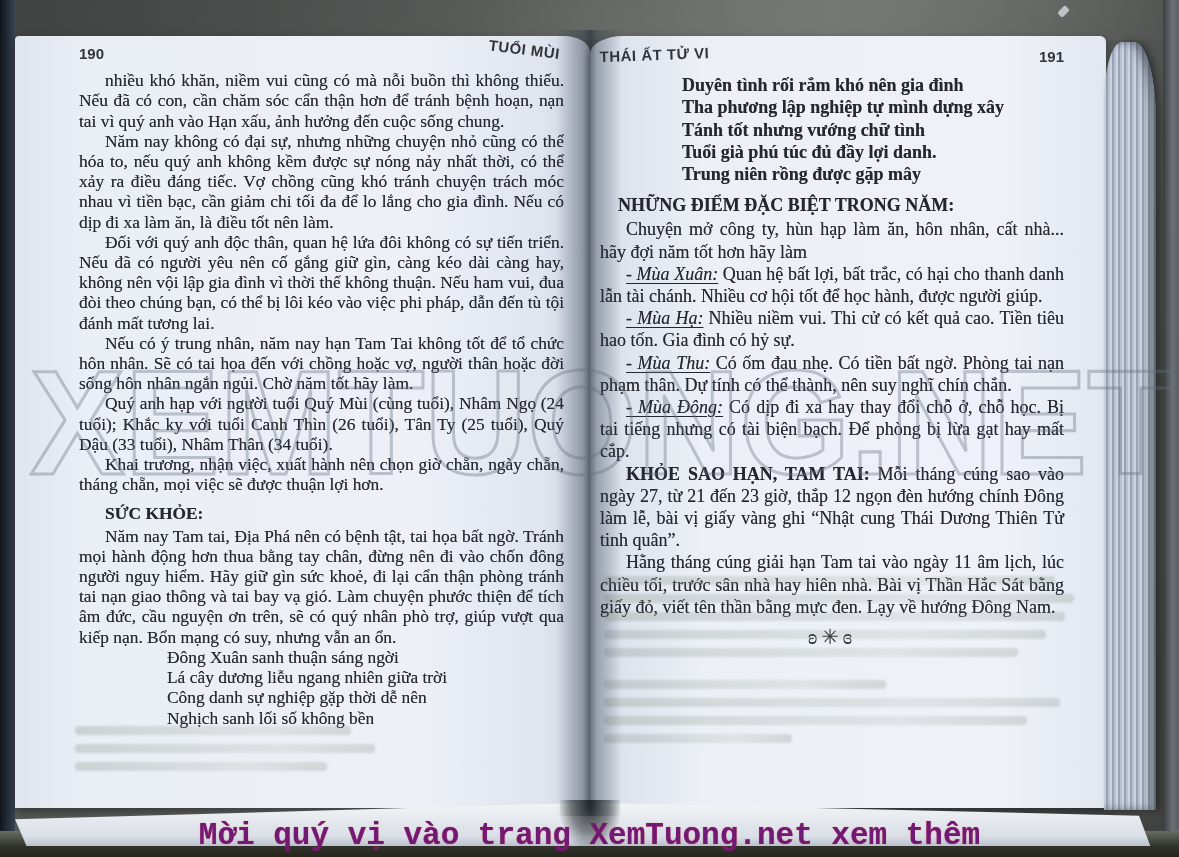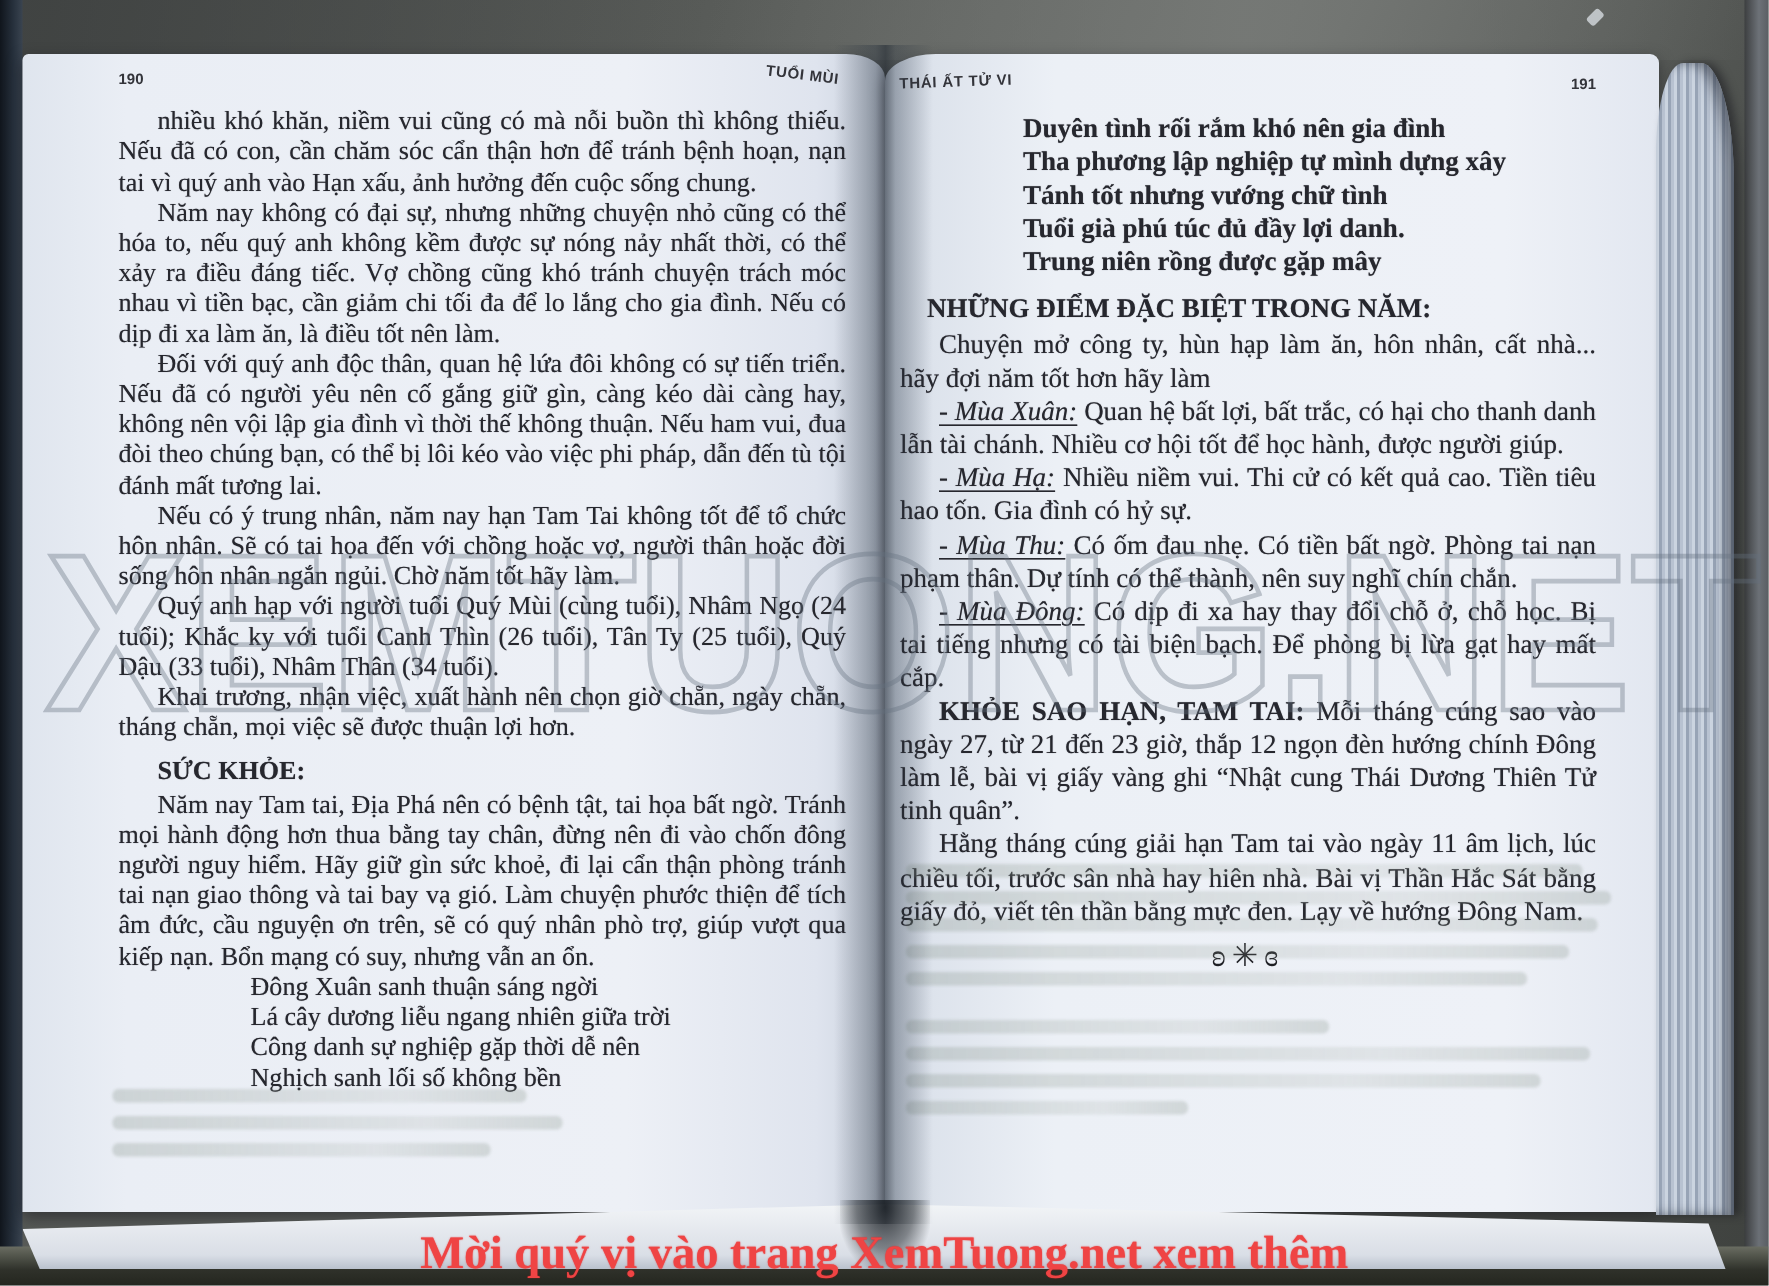--- a/index.html
+++ b/index.html
@@ -49,21 +49,21 @@
   .bottom-edge.right{left:590px;top:800px;width:566px;height:46px;
     clip-path:polygon(0 6%,97% 34%,99% 100%,0 100%);}
   .gutter-v{position:absolute;left:560px;top:800px;width:60px;height:48px;z-index:4;
     background:radial-gradient(ellipse at 50% 10%,rgba(25,30,36,.9) 0%,rgba(45,50,55,.55) 45%,rgba(60,63,60,0) 75%);}
 
   
   .content{position:relative;height:100%;color:#26272e;}
   .page-left .content{padding:8px 26px 0 64px;font-size:17.4px;line-height:20.2px;}
   .page-right .content{padding:10px 42px 0 10px;font-size:18px;line-height:22.2px;}
   .header-row{display:flex;justify-content:space-between;align-items:flex-start;
-    font-family:"Liberation Sans",sans-serif;font-weight:bold;font-size:10px;color:#33343a;
+    font-family:"Liberation Sans",sans-serif;font-weight:bold;font-size:15px;color:#33343a;
     margin-bottom:6px;}
   .hdr-tilt-l{transform:rotate(7deg);transform-origin:right bottom;margin-right:6px;letter-spacing:.5px;}
   .hdr-tilt-r{transform:rotate(-2deg);transform-origin:left bottom;letter-spacing:.5px;}
   p.para{margin:0;text-align:justify;text-indent:26px;
     text-shadow:0 0 .6px rgba(38,39,46,.55);}
   .poem{margin:0;padding:0;list-style:none;}
   .page-left .poem{margin-left:88px;}
   .page-right .poem{margin-left:82px;font-weight:bold;}
   .poem li{text-shadow:0 0 .6px rgba(38,39,46,.55);}
   .sect-heading{font-weight:bold;margin:9px 0 2px 26px;text-shadow:0 0 .6px rgba(38,39,46,.6);}
@@ -81,22 +81,22 @@
     transform:scaleY(1.05);opacity:.9;pointer-events:none;}
 
   
   .bleed{position:absolute;z-index:1;display:flex;flex-direction:column;gap:9px;
     filter:blur(1.1px);pointer-events:none;}
   .bleed span{display:block;height:9px;border-radius:4px;
     background:linear-gradient(90deg,rgba(135,148,138,.30),rgba(150,160,150,.16) 70%,rgba(135,148,138,.28));}
 
   
   .promo-banner{position:absolute;left:0;bottom:4px;width:1179px;z-index:8;
-    text-align:center;font-family:Liberation Serif, serif;font-size:31px;font-weight:bold;
-    color:#ef4444;text-shadow:0 0 1px rgba(228,20,20,.7);}
+    text-align:center;font-family:Liberation Mono, monospace;font-size:31px;font-weight:bold;
+    color:#701a75;text-shadow:0 0 1px rgba(228,20,20,.7);}
 </style>
 </head>
 <body>
 
 <div class="top-glare"></div>
 <div class="speck"></div>
 <div class="left-dark-strip"></div>
 <div class="right-outer-band"></div>
 
 <div class="page page-left">

